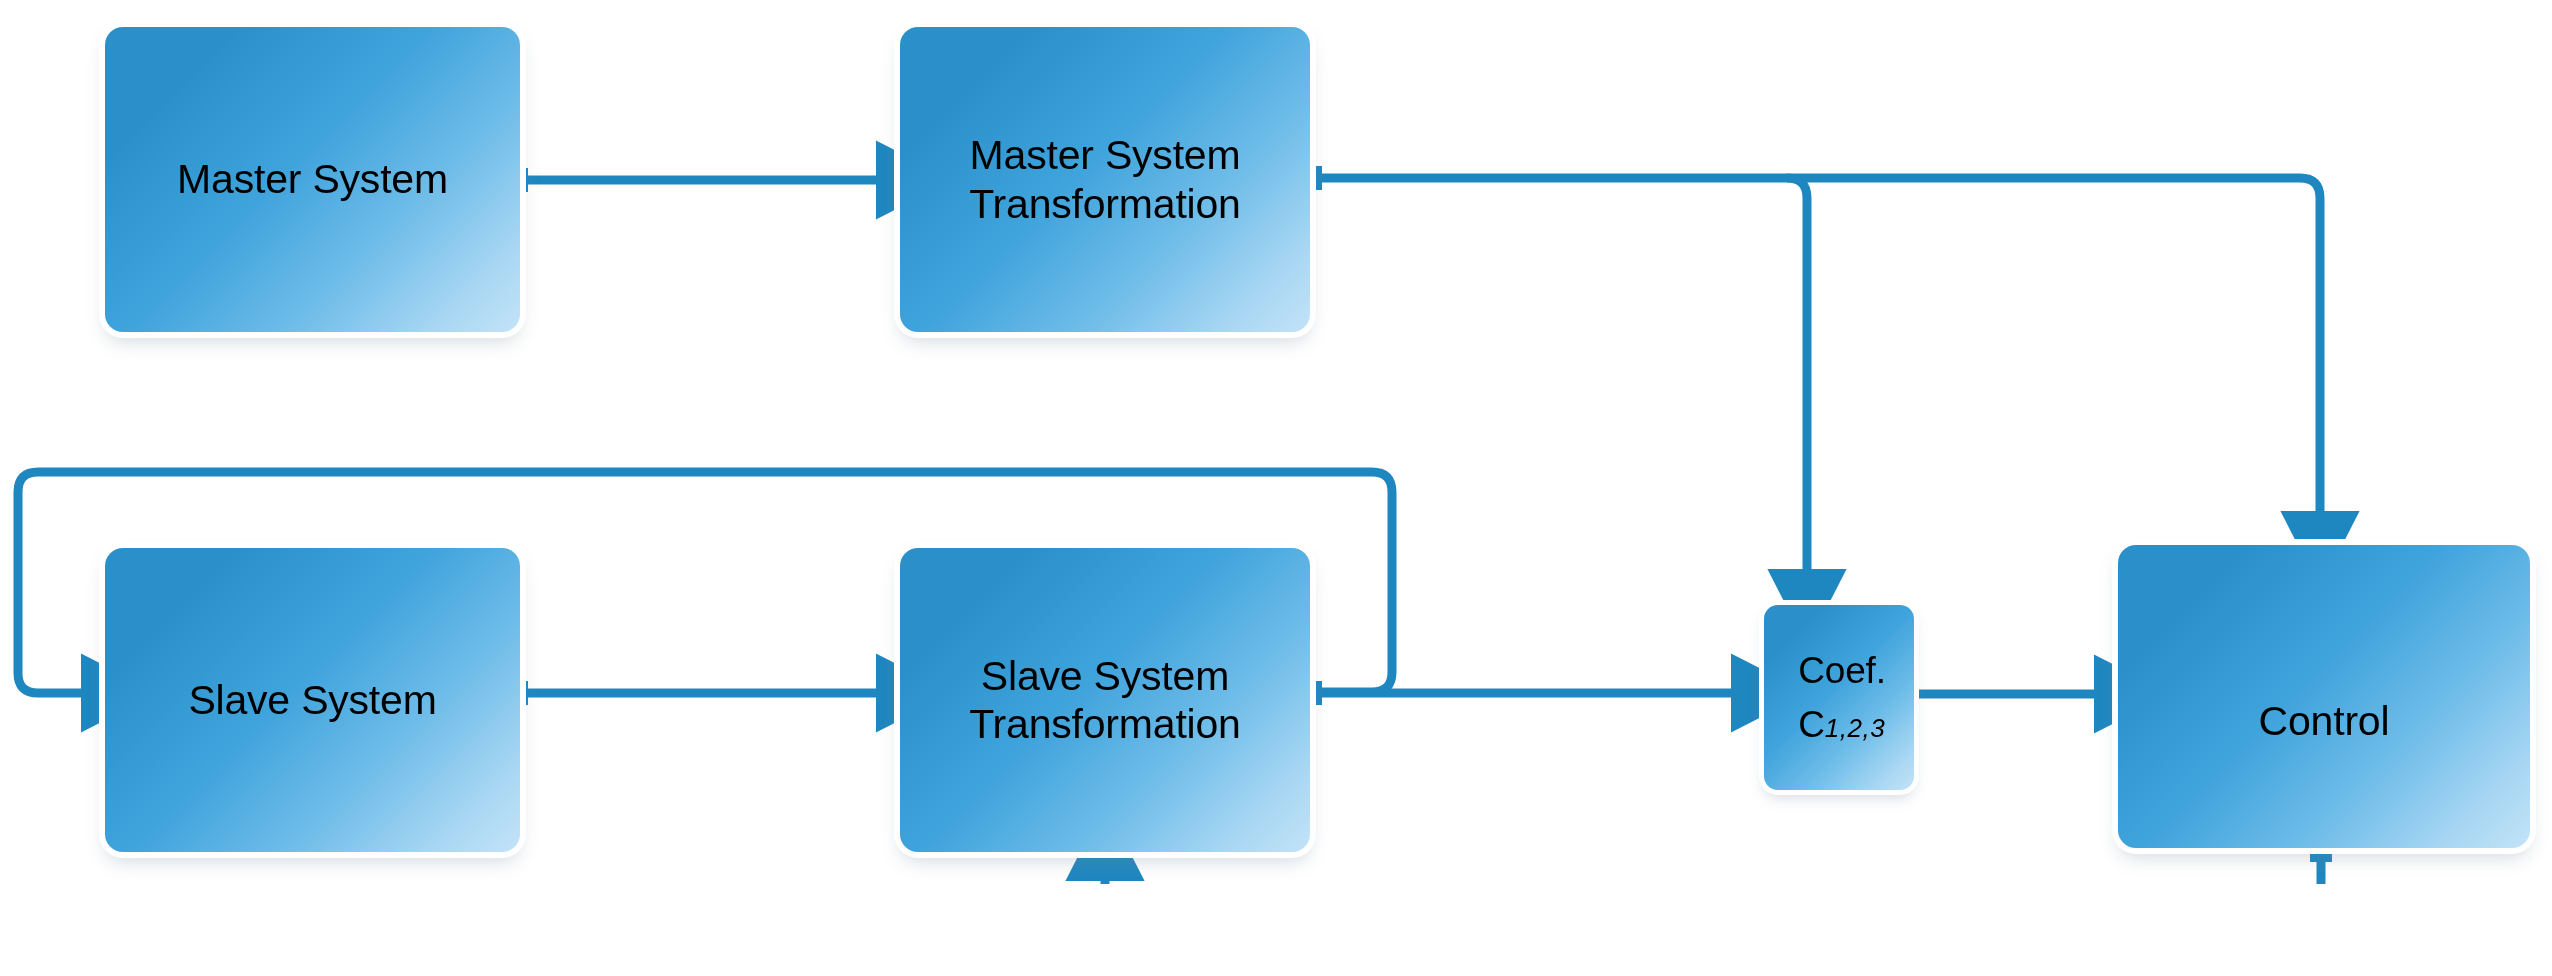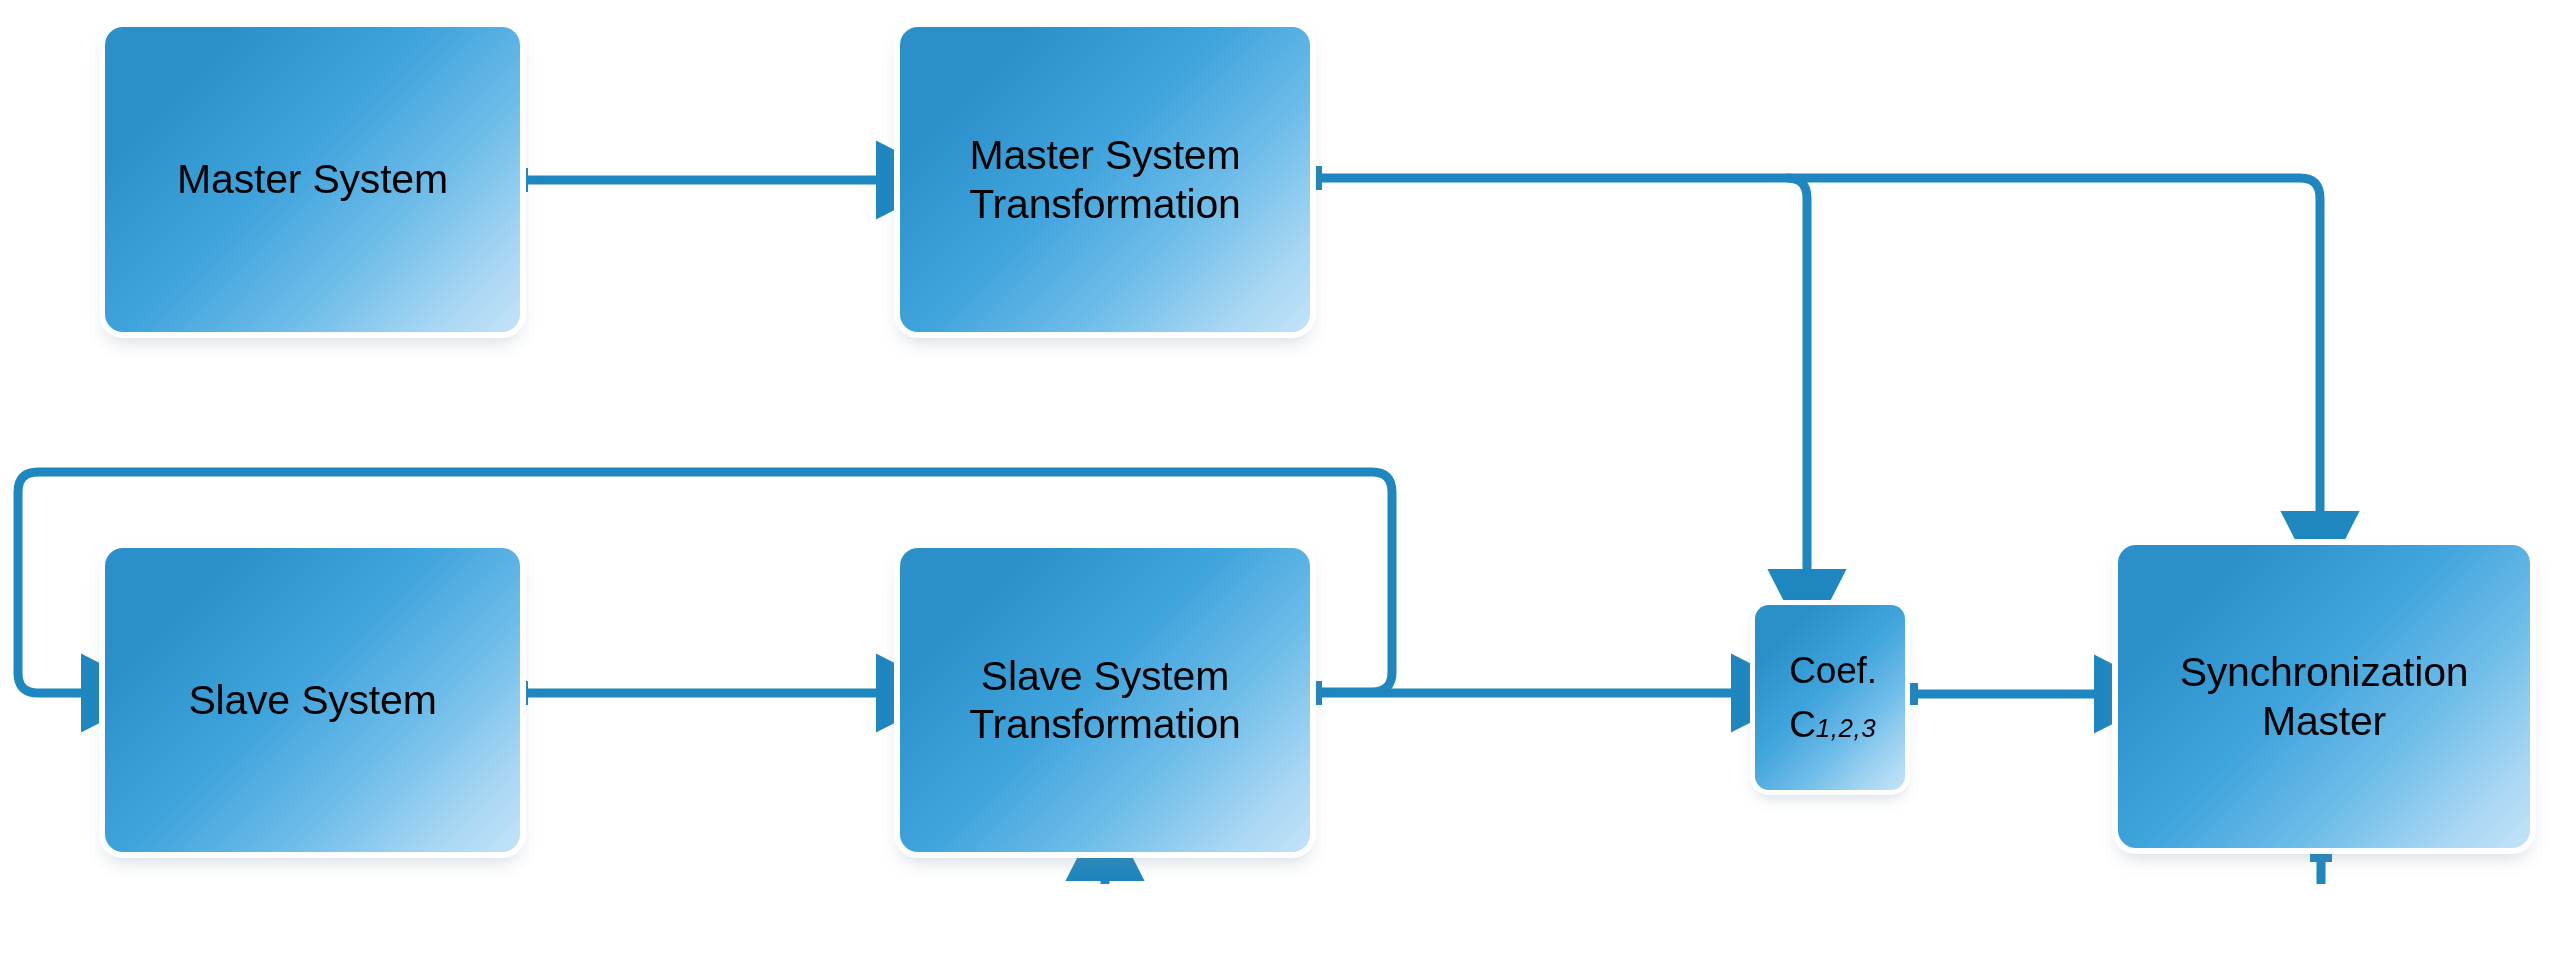--- a/index.html
+++ b/index.html
@@ -29,21 +29,21 @@
     z-index:3;
   }
   .node .label{
     display:block;
     font-weight:400;
     letter-spacing:-0.2px;
     padding:0 10px;
     pointer-events:none;
   }
   .node.big .label{font-size:41px;}
-  .node.coef{border-radius:14px;box-shadow:0 0 0 5px #ffffff, 0 8px 14px rgba(120,140,160,0.30);}
+  .node.coef{border-radius:14px;box-shadow:0 0 0 5px #ffffff, 0 8px 14px rgba(120,140,160,0.30);margin-left:9px;}
   .node.coef .label{font-size:37px;line-height:1.45;text-align:left;padding:0 0 0 6px;}
   .node.coef .sub{font-size:26px;vertical-align:baseline;letter-spacing:0.5px;font-style:italic;}
 
   #n-master           {left:105px;  top:27px;  width:415px; height:305px;}
   #n-master-transform {left:900px;  top:27px;  width:410px; height:305px;}
   #n-slave            {left:105px;  top:548px; width:415px; height:304px;}
   #n-slave-transform  {left:900px;  top:548px; width:410px; height:304px;}
   #n-coef             {left:1755px; top:605px; width:150px; height:185px;}
   #n-sync             {left:2118px; top:545px; width:412px; height:303px;}
 </style>
@@ -112,18 +112,18 @@
 
   <div class="node coef" id="n-coef">
     <span class="label">
       <span>Coef.</span><br>
       <span>C</span><span class="sub">1,2,3</span>
     </span>
   </div>
 
   <div class="node big" id="n-sync">
     <span class="label">
-      <span>Synchronization</span><br>
-      <span>Master</span>
+      <br>
+      <span>Control</span>
     </span>
   </div>
 
 </div>
 
 </body></html>

